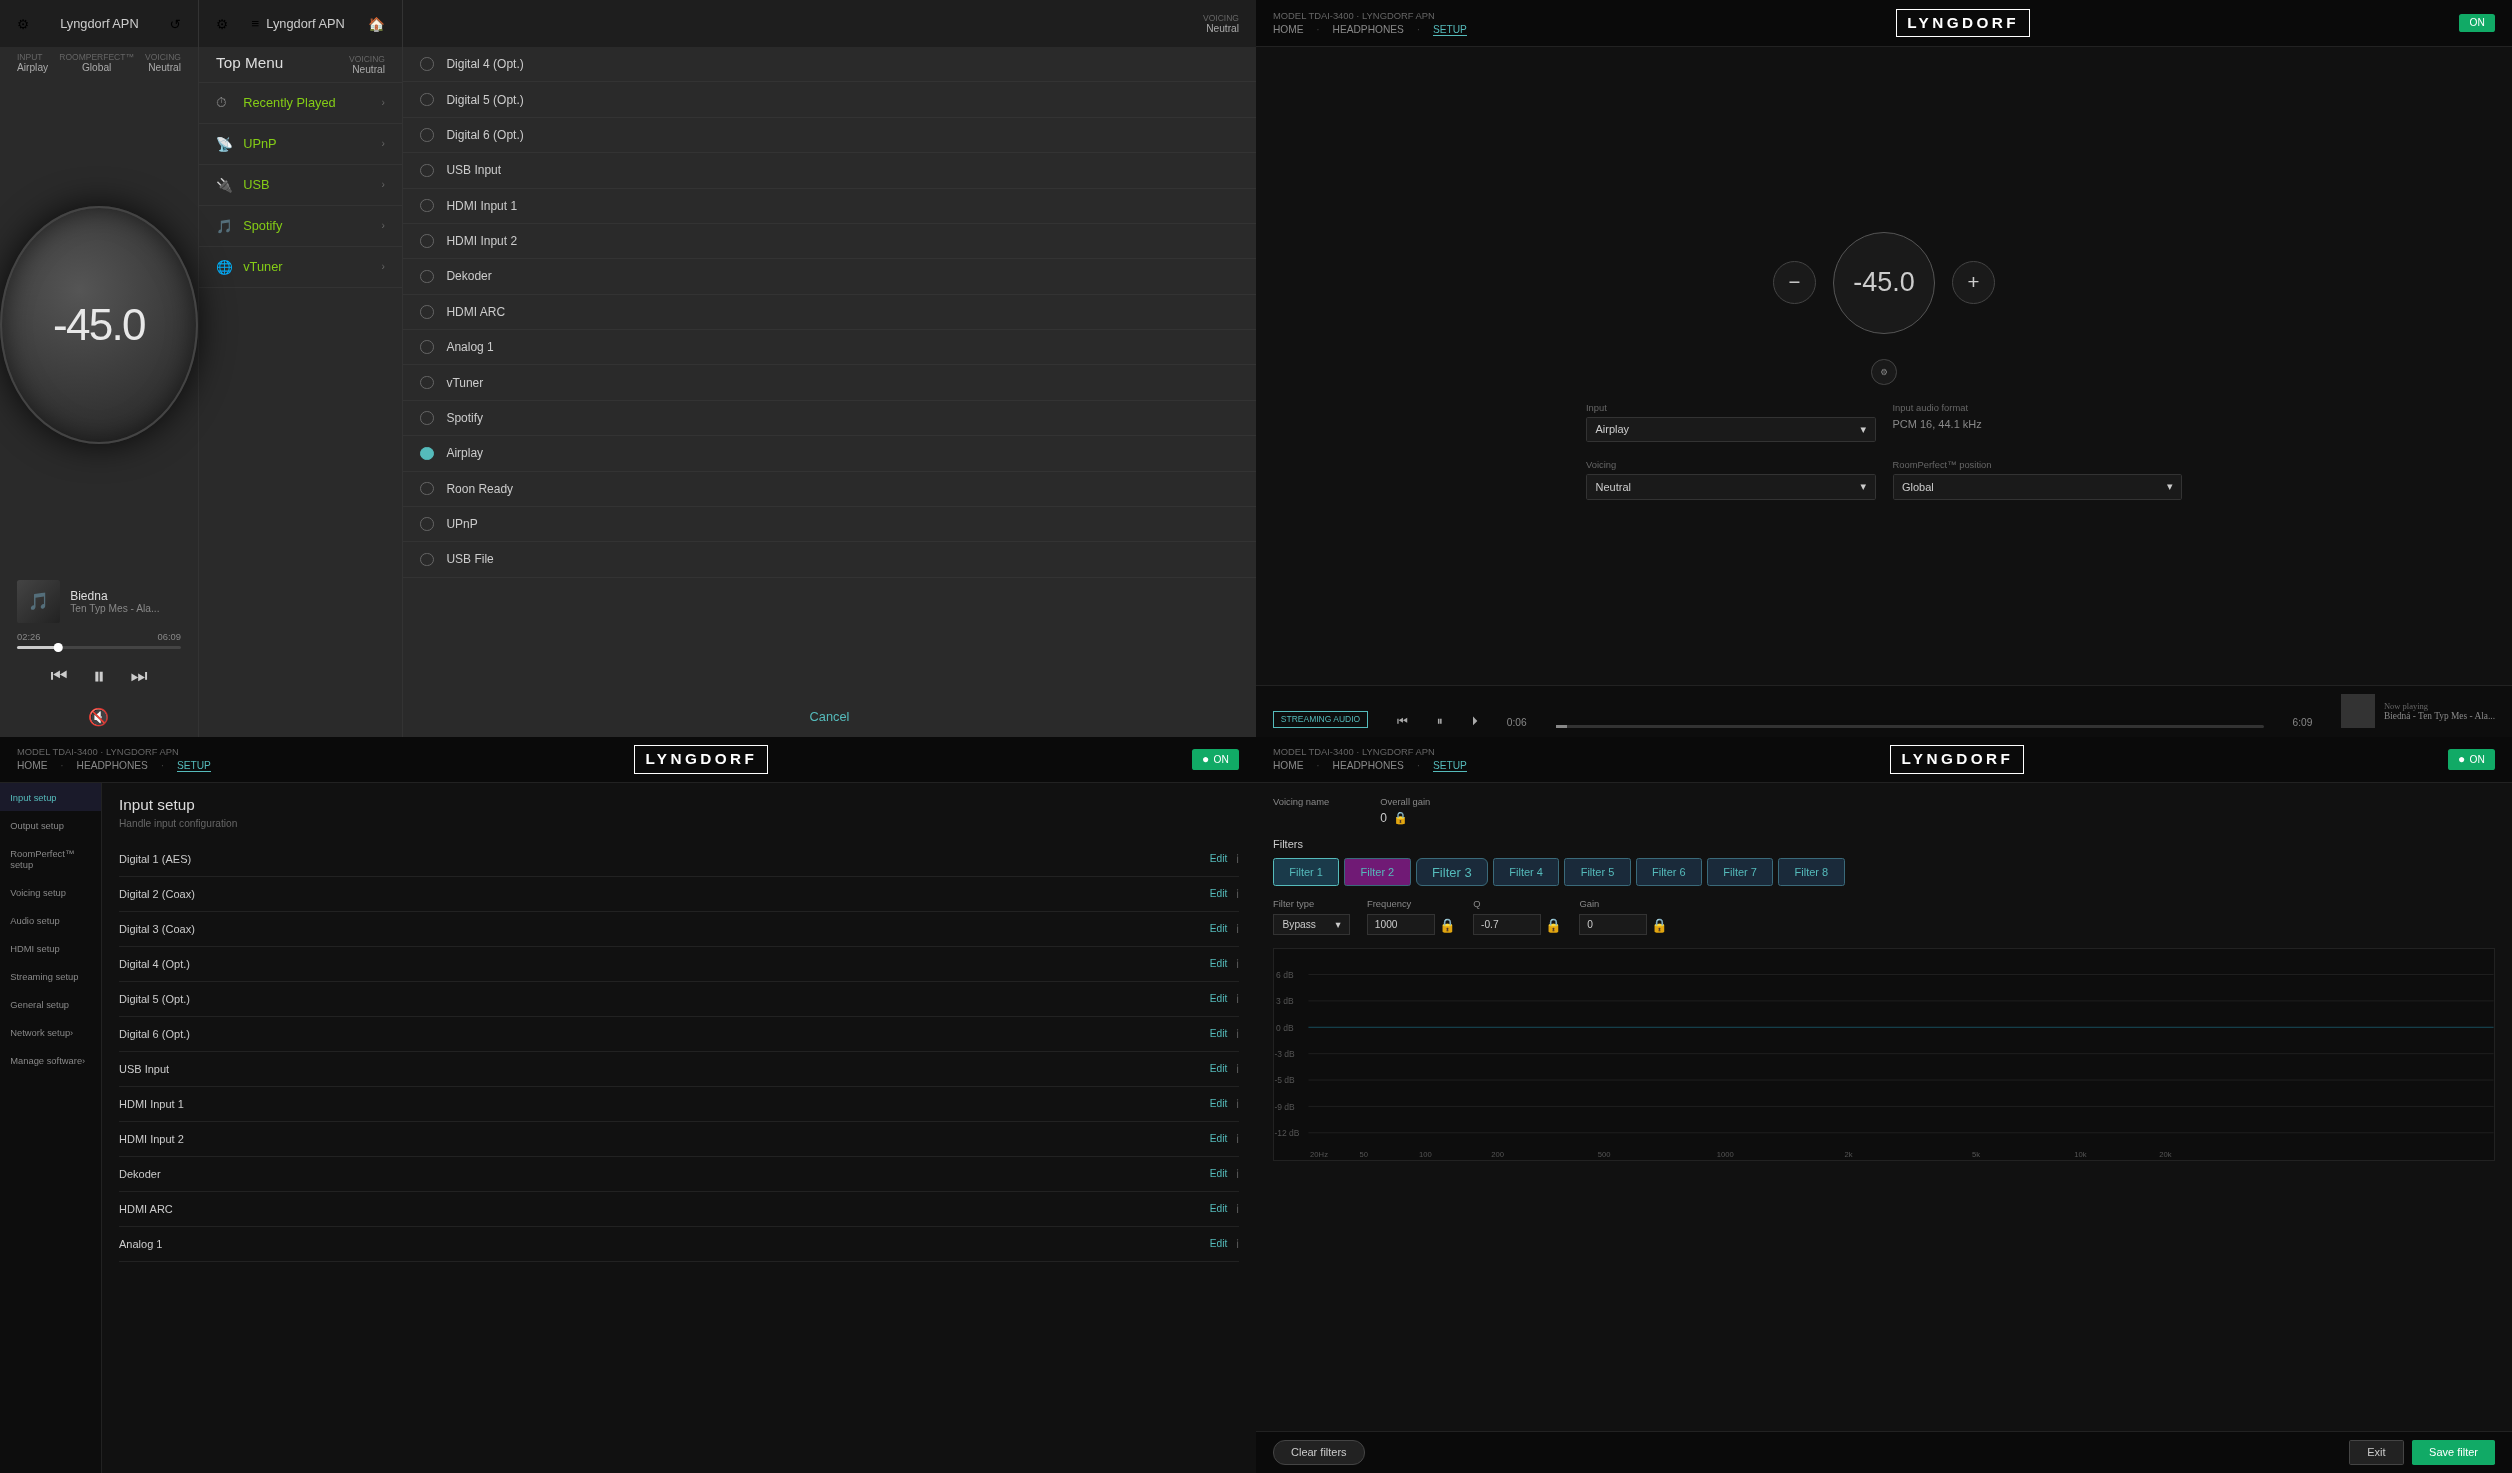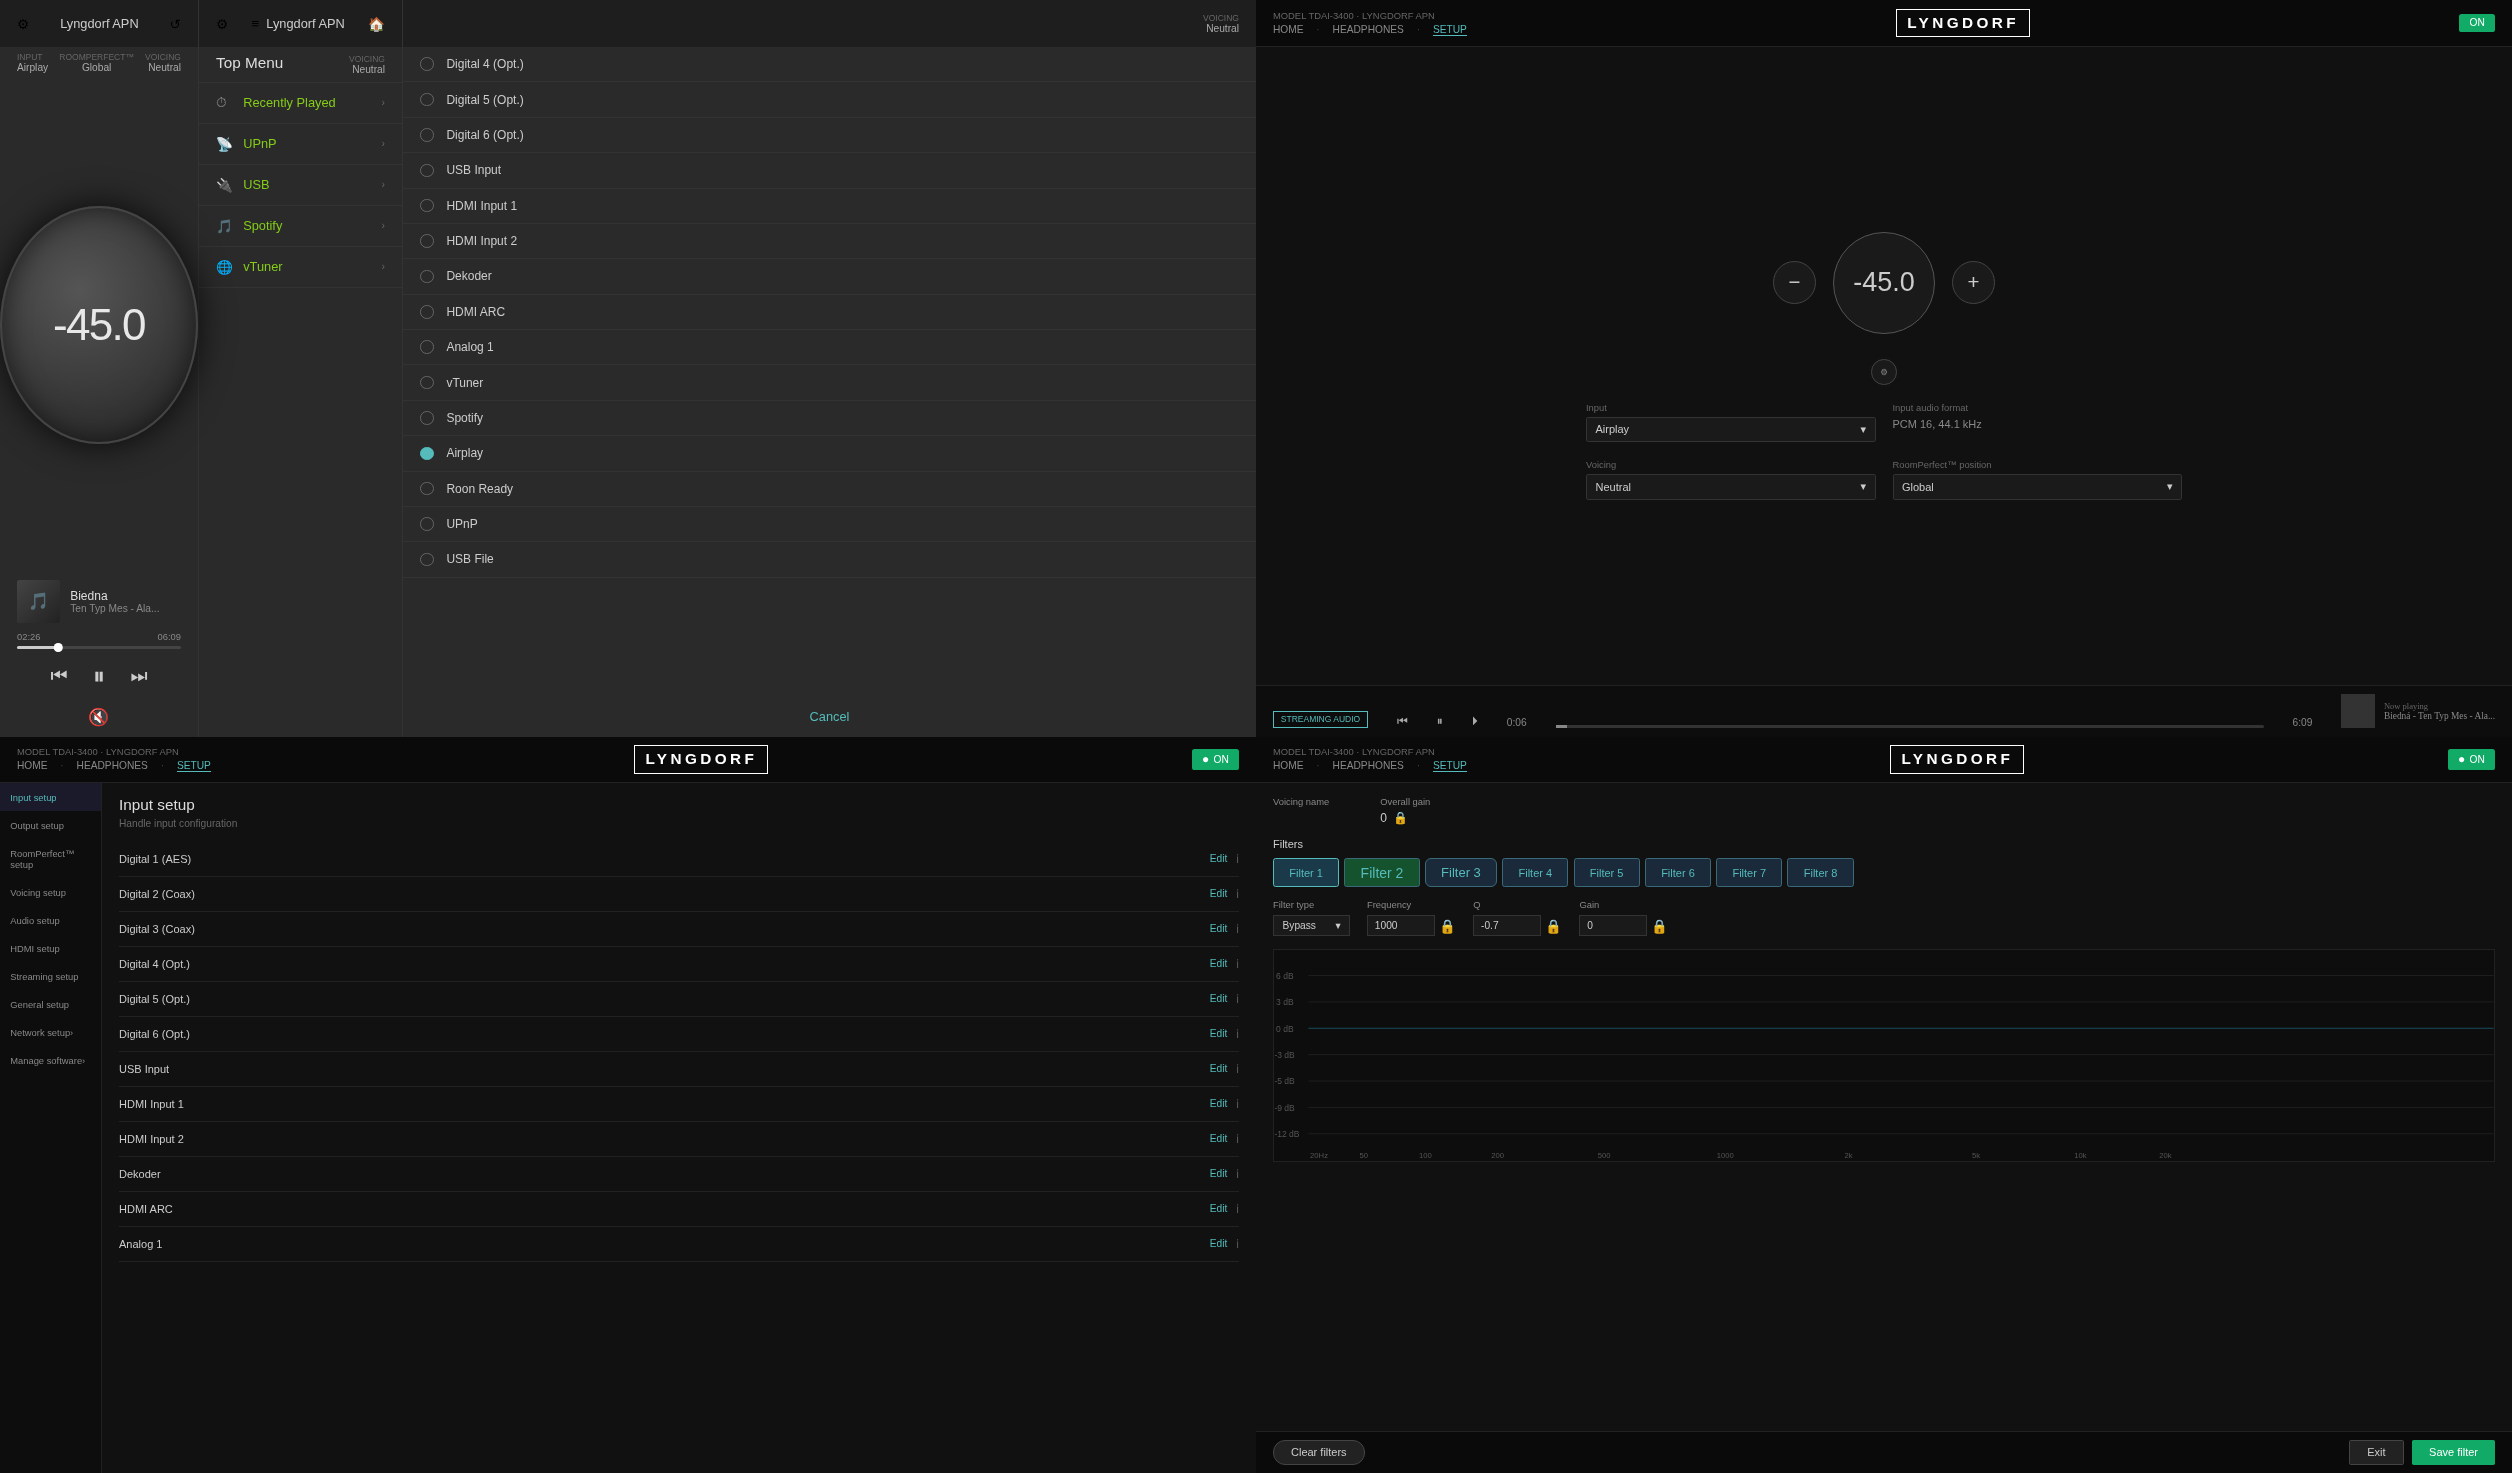--- a/index.html
+++ b/index.html
@@ -481,21 +481,21 @@
               <span style="color:#ccc;font-size:12px;">0</span>
               <span style="color:#555;font-size:12px;cursor:pointer;">🔒</span>
             </div>
           </div>
         </div>
 
         <div style="color:#ccc;font-size:11px;margin-bottom:8.5px;">Filters</div>
 
         <div style="display:flex;gap:5.1px;margin-bottom:12.8px;" id="filter-btns-container">
             <button style="padding: 5.1px 15.3px; background: rgb(26, 58, 74); color: rgb(85, 187, 187); border: 0.9px solid rgb(85, 187, 187); border-radius: 2.6px; cursor: pointer; font-size: 11px;">Filter 1</button>
-            <button style="padding: 5.1px 15.3px; background: #14532d; color: rgb(85, 187, 187); border: 0.9px solid rgb(58, 106, 122); border-radius: 2.6px; cursor: pointer; font-size: 14px;">Filter 2</button>
+            <button style="padding: 5.1px 15.3px; background: #701a75; color: rgb(85, 187, 187); border: 0.9px solid rgb(58, 106, 122); border-radius: 2.6px; cursor: pointer; font-size: 11px;">Filter 2</button>
             <button style="padding: 5.1px 15.3px; background: rgb(26, 42, 58); color: rgb(85, 187, 187); border: 0.9px solid rgb(58, 106, 122); border-radius: 6px; cursor: pointer; font-size: 13px;">Filter 3</button>
             <button style="padding: 5.1px 15.3px; background: rgb(26, 42, 58); color: rgb(85, 187, 187); border: 0.9px solid rgb(58, 106, 122); border-radius: 2.6px; cursor: pointer; font-size: 11px;">Filter 4</button>
             <button style="padding: 5.1px 15.3px; background: rgb(26, 42, 58); color: rgb(85, 187, 187); border: 0.9px solid rgb(58, 106, 122); border-radius: 2.6px; cursor: pointer; font-size: 11px;">Filter 5</button>
             <button style="padding: 5.1px 15.3px; background: rgb(26, 42, 58); color: rgb(85, 187, 187); border: 0.9px solid rgb(58, 106, 122); border-radius: 2.6px; cursor: pointer; font-size: 11px;">Filter 6</button>
             <button style="padding: 5.1px 15.3px; background: rgb(26, 42, 58); color: rgb(85, 187, 187); border: 0.9px solid rgb(58, 106, 122); border-radius: 2.6px; cursor: pointer; font-size: 11px;">Filter 7</button>
             <button style="padding: 5.1px 15.3px; background: rgb(26, 42, 58); color: rgb(85, 187, 187); border: 0.9px solid rgb(58, 106, 122); border-radius: 2.6px; cursor: pointer; font-size: 11px;">Filter 8</button>
           </div>
 
         <div style="display:flex;gap:17px;margin-bottom:12.8px;align-items:flex-end;">
           <div>

